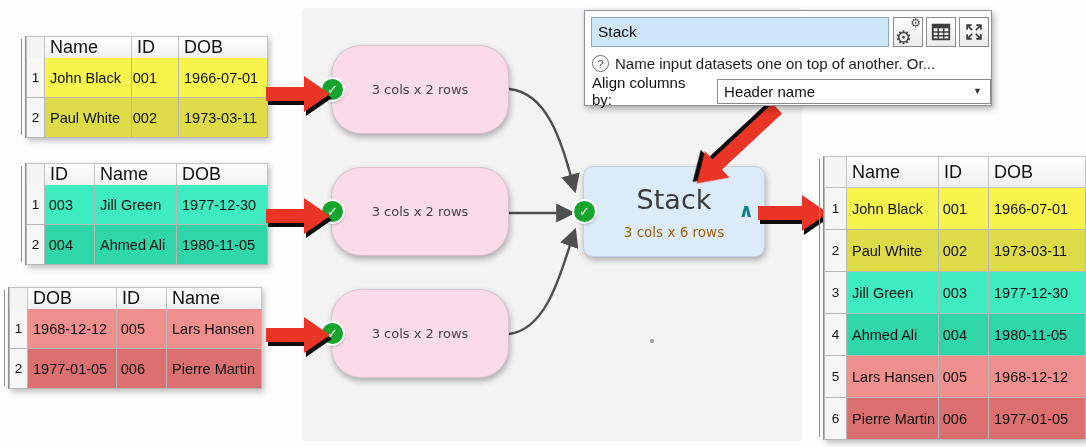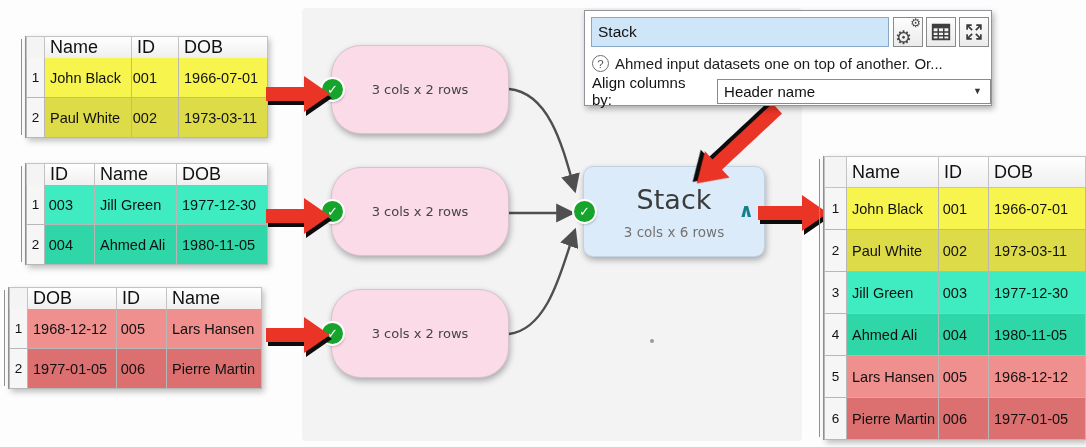--- a/index.html
+++ b/index.html
@@ -22,21 +22,21 @@
   .r { justify-content:flex-end; padding-right:21px; padding-left:0; }
 
   
   .node { position:absolute; display:flex; flex-direction:column; align-items:center; justify-content:center;
           box-shadow:1px 3px 6px rgba(0,0,0,.3); color:#3a3a3a; font-family:"DejaVu Sans", sans-serif; }
   .node-input { width:178px; height:89px; background:#fadbe7; border:1px solid #d9c2cd; border-radius:30px; gap:13px; }
   .node-input .ntitle { font-size:17px; }
   .node-input .nsub { font-size:13px; color:#444; }
   .node-stack { width:182px; height:91px; background:#dcebfa; border:1px solid #c2d2e2; border-radius:10px; gap:9px; }
   .node-stack .ntitle { font-size:27px; color:#3c3c3c; }
-  .node-stack .nsub { font-size:13.5px; color:#737373; }
+  .node-stack .nsub { font-size:13.5px; color:#a16207; }
   .check { position:absolute; left:-10px; top:50%; margin-top:-11px; width:21px; height:21px; border-radius:50%;
            background:#17a42c; color:#fff; font-size:13px; font-weight:bold; display:flex; align-items:center;
            justify-content:center; box-shadow:0 0 0 2px #fff, 1px 2px 3px rgba(0,0,0,.4); }
   .caret { position:absolute; right:10px; top:50%; margin-top:-13px; color:#15808d; font-size:19px; font-weight:bold; }
 
   
   .flow-arrow { position:absolute; filter:drop-shadow(2px 4px 0 #0c0c0c); }
   .flow-arrow svg { display:block; }
   .flow-arrow polygon { fill:#ea3426; }
 
@@ -213,21 +213,21 @@
         <g stroke="#3a3a3a" stroke-width="1.8" fill="none">
           <path d="M10 10 L4.5 4.5 M4.5 9.5v-5h5"></path>
           <path d="M14 10 L19.5 4.5 M14.5 4.5h5v5"></path>
           <path d="M10 14 L4.5 19.5 M4.5 14.5v5h5"></path>
           <path d="M14 14 L19.5 19.5 M19.5 14.5v5h-5"></path>
         </g>
       </svg>
     </div>
     <div id="help-row">
       <span class="qmark">?</span>
-      <span>Ahmed input datasets one on top of another. Or...</span>
+      <span>Name input datasets one on top of another. Or...</span>
     </div>
     <div id="align-row">
       <span>Align columns by:</span>
       <div id="align-select">
         <span>Header name</span>
         <span class="dd-caret">▼</span>
       </div>
     </div>
   </div>
 

